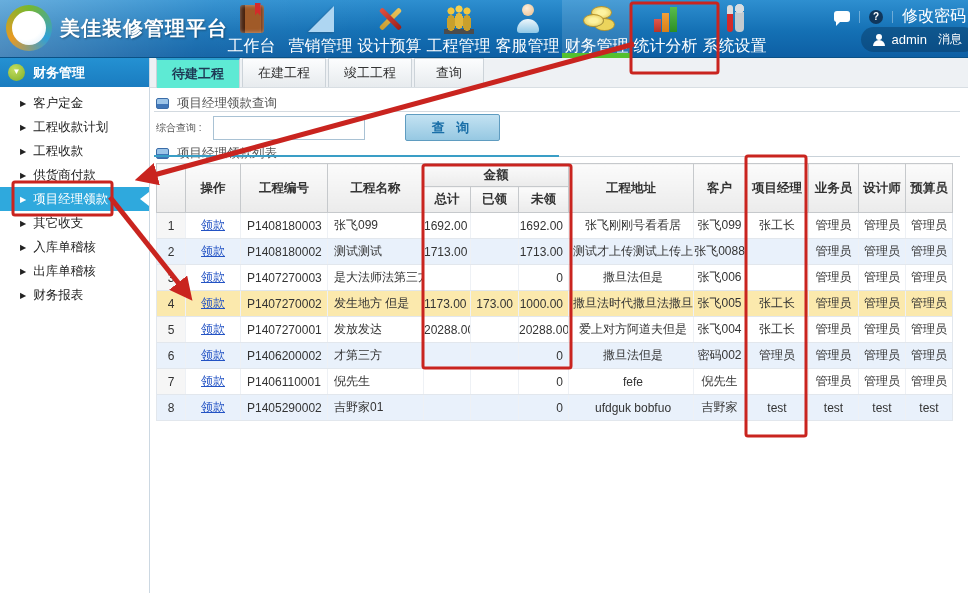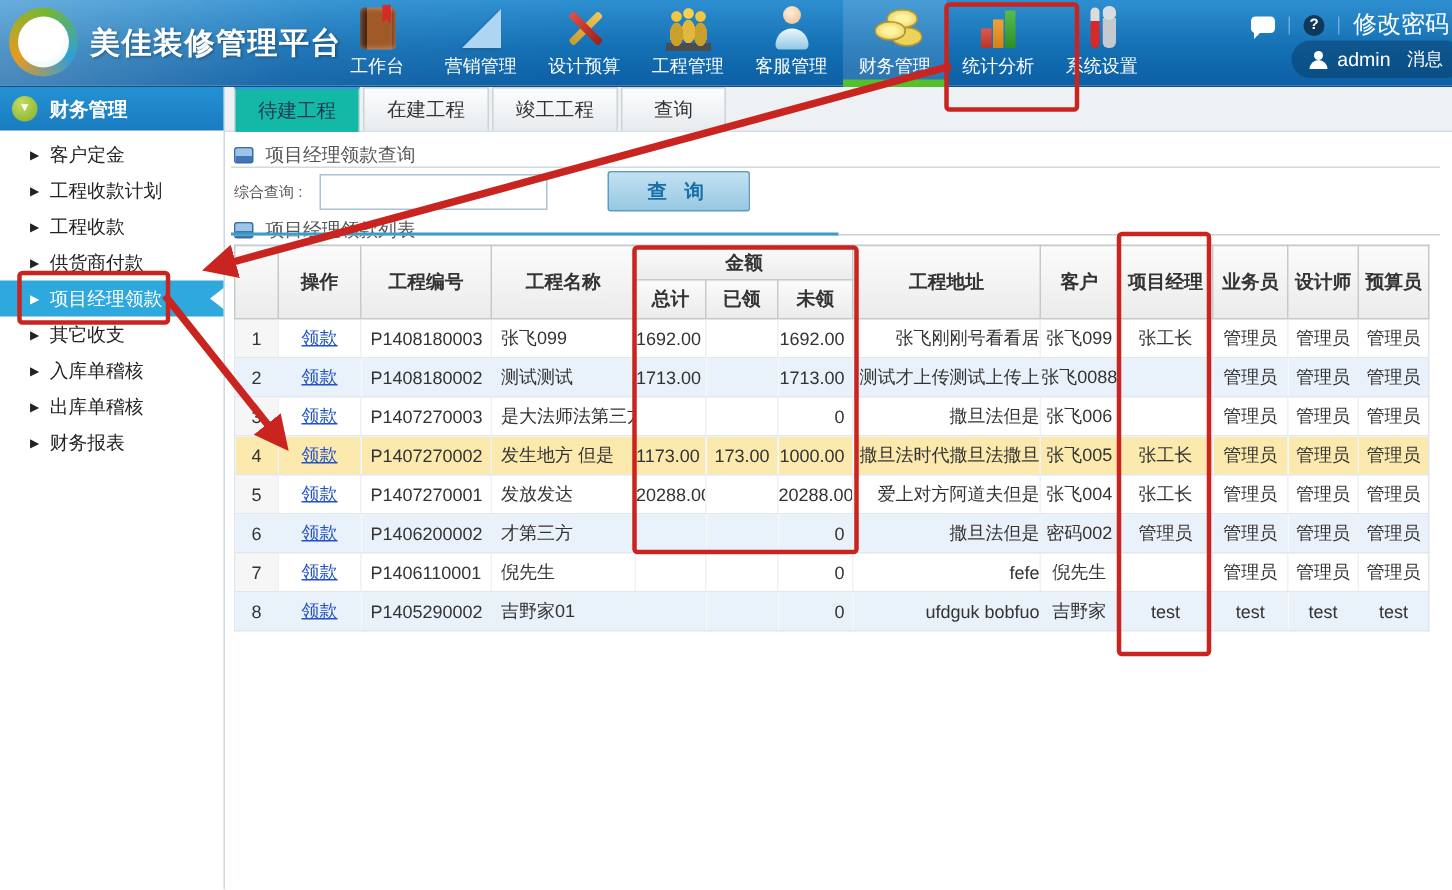--- a/index.html
+++ b/index.html
@@ -17,21 +17,21 @@
   .logo-circle { width:46px; height:46px; border-radius:50%;
     background:conic-gradient(#76b82f, #2f9fd8, #e89a22, #76b82f); position:relative; }
   .logo-circle::after { content:""; position:absolute; inset:6px; border-radius:50%;
     background:radial-gradient(circle at 40% 35%, #ffffff 55%, #d8ecf8); }
   .logo-title { color:#fff; font-size:20px; font-weight:bold; letter-spacing:1px;
     text-shadow:1px 1px 2px rgba(0,0,0,.35); }
 
   .top-nav { position:absolute; left:217px; top:0; height:58px; display:flex; }
   .nav-item { width:69px; height:58px; position:relative; cursor:pointer;
     display:flex; flex-direction:column; align-items:center; justify-content:flex-start; padding-top:4px; }
-  .nav-item .nav-label { color:#fff; font-size:12px; margin-top:2px; white-space:nowrap; }
+  .nav-item .nav-label { color:#fff; font-size:16px; margin-top:2px; white-space:nowrap; }
   .nav-item.active { background:rgba(255,255,255,.13); }
   .nav-item.active::after { content:""; position:absolute; left:0; bottom:0; width:100%; height:5px;
     background:var(--nav-active-underline,#54c02e); }
 
   .nav-icon { width:30px; height:30px; position:relative; display:block; }
   .book-icon { width:24px; height:28px; margin:1px 3px;
     background:linear-gradient(90deg,#4a2410 0 5px,#a05a28 5px 88%, #7a3f1c 88%);
     border-radius:3px; box-shadow:inset 0 0 4px rgba(255,255,255,.45); }
   .book-icon::after { content:""; position:absolute; right:3px; top:-2px; width:6px; height:13px;
     background:#d42a2a; clip-path:polygon(0 0,100% 0,100% 100%,50% 74%,0 100%); }
@@ -112,22 +112,22 @@
   .sidebar-item.active .bullet { color:#fff; }
   .sidebar-item.active::after { content:""; position:absolute; right:0; top:50%; margin-top:-7px;
     border:7px solid transparent; border-right:9px solid #fff; }
 
   
   .tabbar { position:absolute; left:150px; top:58px; width:818px; height:30px;
     background:#eef1f4; border-bottom:1px solid #d8dee3; display:flex; align-items:stretch; padding-left:6px; }
   .tab { border:1px solid #ccd3d9; border-bottom:none; margin-right:2px;
     background:linear-gradient(#fcfdfe,#e7ebee); font-size:13px; color:#333;
     display:flex; align-items:center; justify-content:center; cursor:pointer; width:84px; }
-  .tab.active { background:#14b8a6; border-top:2px solid var(--tab-active-top,#2b9fd0);
-    font-weight:normal; color:#1f3a56; margin-bottom:-1px; }
+  .tab.active { background:#5eead4; border-top:2px solid var(--tab-active-top,#2b9fd0);
+    font-weight:bold; color:#1f3a56; margin-bottom:-1px; }
   .tab.tab-last { width:70px; }
 
   .content { position:absolute; left:150px; top:88px; width:818px; height:505px; background:#fff; }
   .panel-icon { width:13px; height:11px; border-radius:2px; border:1px solid #3a6ca8;
     background:linear-gradient(#9cc4e8 0 5px, #4076b8 5px); display:inline-block; }
   .section-title { position:absolute; left:6px; display:flex; align-items:center; gap:8px;
     font-size:12.5px; color:#555; }
   .query-title { top:7px; }
   .query-underline { position:absolute; left:4px; top:23px; width:806px; height:1px; background:#d3dae0; }
   .search-label { position:absolute; left:6px; top:33px; font-size:10px; color:#555; }
@@ -147,21 +147,21 @@
     font-size:12.5px; font-weight:bold; color:#333; height:23px; }
   .grid thead tr:first-child th { height:23px; }
   .grid thead tr:last-child th { height:26px; }
   .grid td { height:26px; border-bottom:1px solid #e2e7ed; border-right:1px solid #eef1f5;
     overflow:hidden; white-space:nowrap; }
   .grid td:first-child { border-left:1px solid #e2e7ed; background:rgba(0,0,0,.035); text-align:center; }
   .grid td:last-child { border-right:1px solid #e2e7ed; }
   .grid tr.alt td { background:var(--row-alt,#e9f1fb); }
   .grid tr.hl td { background:var(--row-highlight,#fbe9ad); }
   .c { text-align:center; } .l { text-align:left; padding-left:6px; }
-  .r { text-align:right; padding-right:5px; } .addr { text-align:right; padding-left:4px; }
+  .r { text-align:right; padding-right:5px; } .addr { text-align:center; padding-left:4px; }
   a.op-link { color:var(--link-blue,#2353c4); text-decoration:underline; cursor:pointer; }
 
   
   .anno-layer { position:absolute; left:0; top:0; width:968px; height:593px; pointer-events:none; z-index:50; }
 </style>
 </head>
 <body>
 
 <div class="top-header">
   <div class="sheen"></div>

